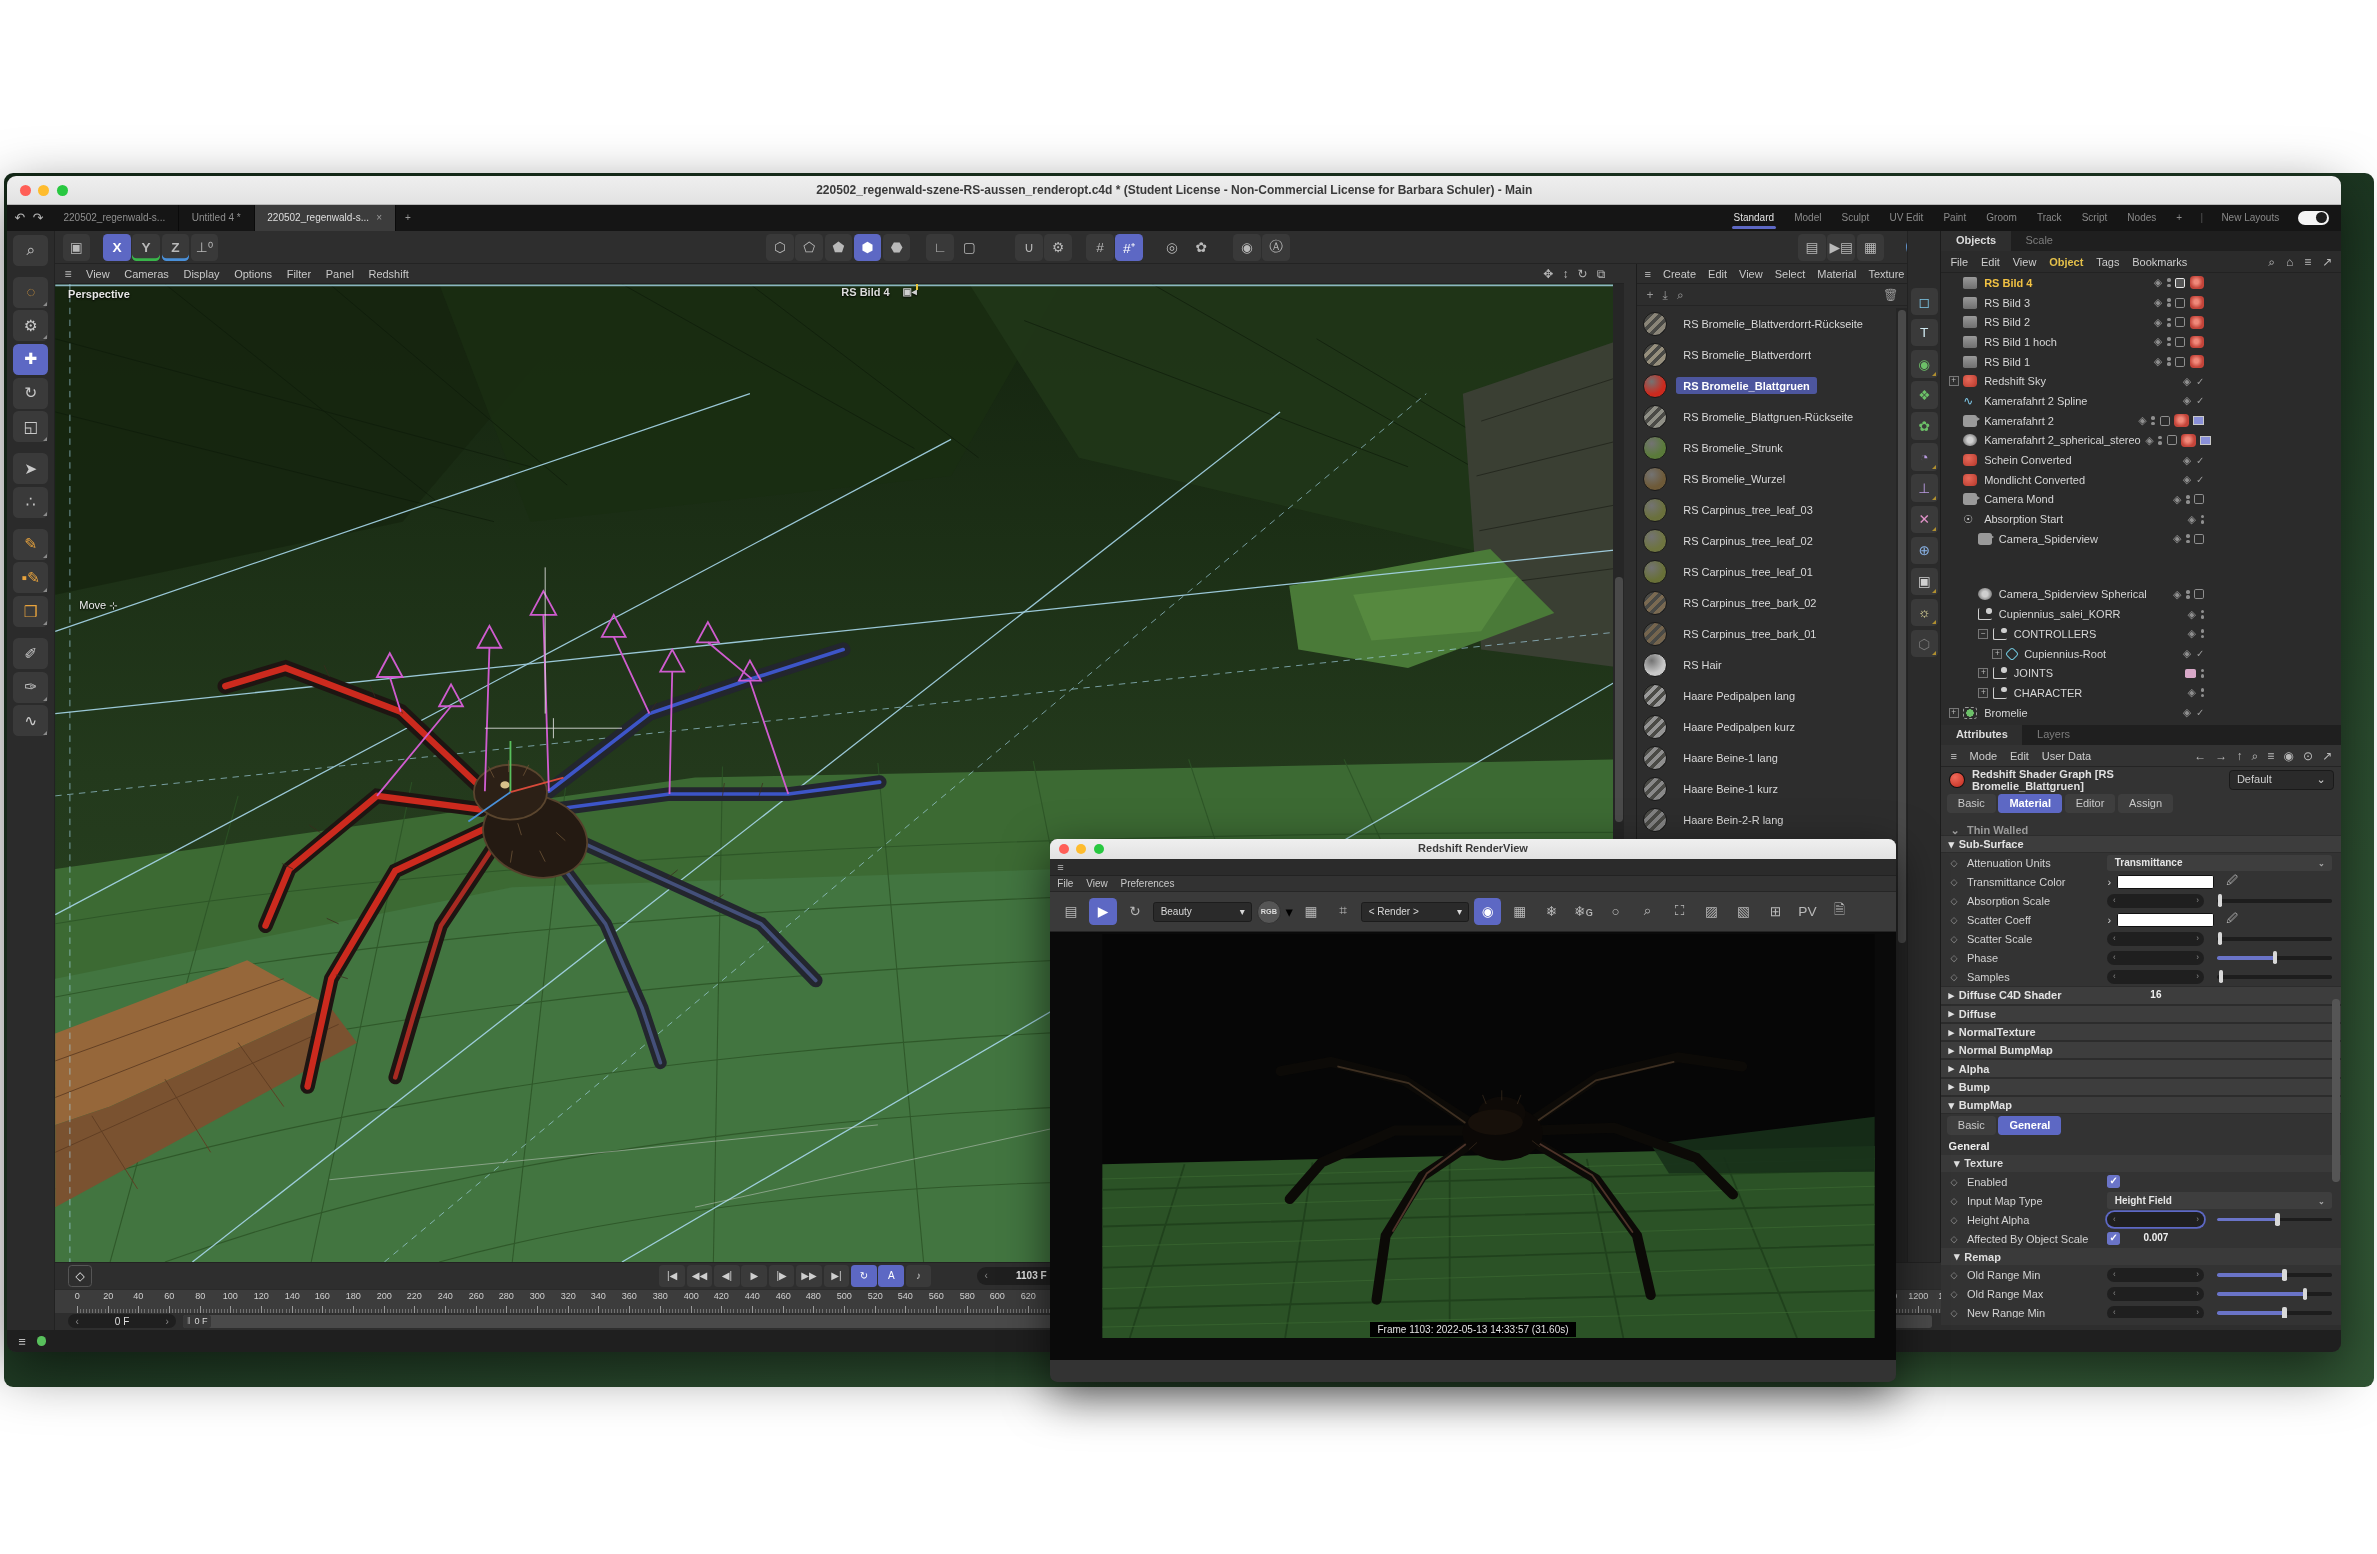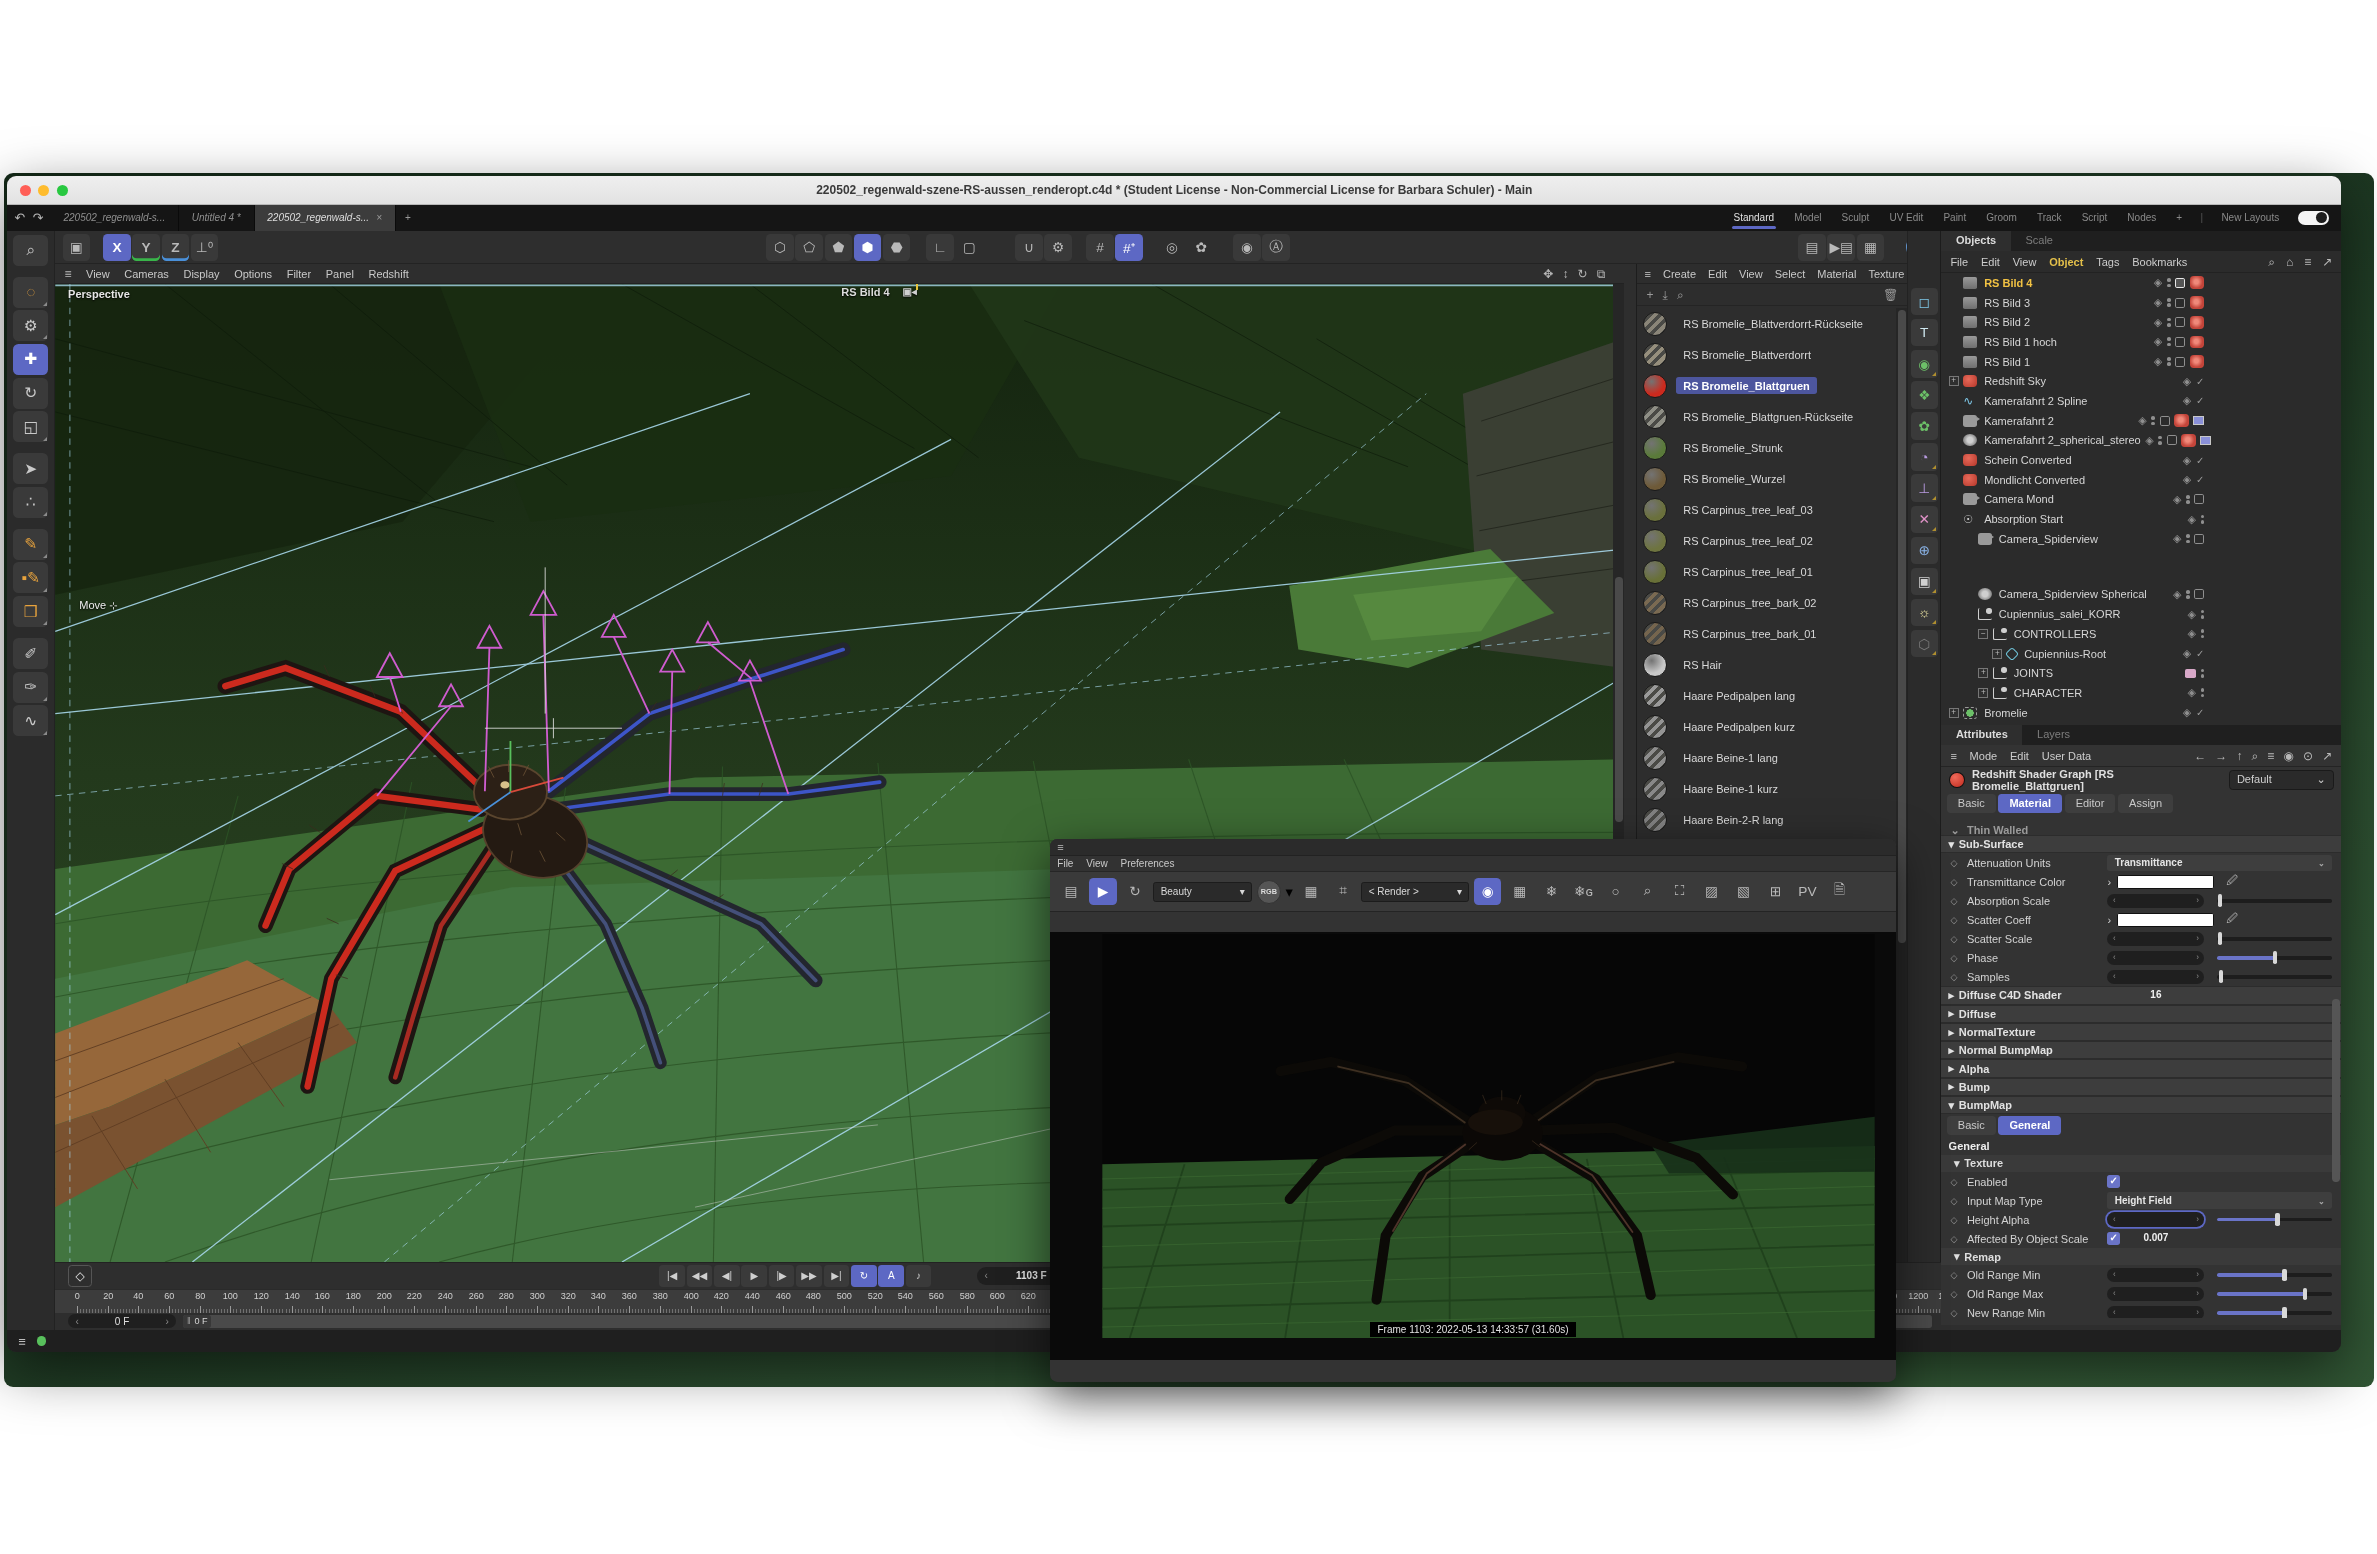--- a/index.html
+++ b/index.html
@@ -11,21 +11,21 @@
   .c4d{position:absolute;left:7.3px;top:176px;width:2334px;height:1176px;border-radius:9.1px;
     background:#2e2e2e;box-shadow:0 16.5px 55px rgba(0,0,0,.55);overflow:hidden;}
   .titlebar{position:absolute;left:0;top:0;right:0;height:29px;background:linear-gradient(#efefef,#e2e2e2);
     border-bottom:0.9px solid #b8b8b8;}
   .lights{position:absolute;left:12.8px;top:9.1px;display:flex;gap:7.3px;}
   .light{width:11px;height:11px;border-radius:50%;}
   .l-red{background:#ff5f57;} .l-yel{background:#febc2e;} .l-grn{background:#28c840;}
   .title-text{position:absolute;left:0;right:0;top:7.3px;text-align:center;font-size:12px;color:#3a3a3a;font-weight:bold;}
   .tabbar{position:absolute;left:0;top:29px;right:0;height:25.6px;background:#151515;display:flex;align-items:stretch;color:#9a9a9a;font-size:10px;}
   .undo-grp{display:flex;align-items:center;padding:0 7.3px;gap:7.3px;color:#b5b5b5;font-size:12.8px;}
-  .ftab{display:flex;align-items:center;padding:0 12.8px;border-right:0.9px solid #0a0a0a;color:#8f8f8f;white-space:nowrap;font-style:italic;}
+  .ftab{display:flex;align-items:center;padding:0 12.8px;border-right:0.9px solid #0a0a0a;color:#8f8f8f;white-space:nowrap;}
   .ftab.active{background:#3c3c3c;color:#dedede;}
   .ftab .x{margin-left:7.3px;color:#9a9a9a;}
   .tab-add{display:flex;align-items:center;padding:0 9.1px;color:#9a9a9a;}
   .layouts{margin-left:auto;display:flex;align-items:center;gap:16.5px;padding-right:12.8px;color:#8a8a8a;white-space:nowrap;}
   .layouts .lay{position:relative;padding:3.7px 1.8px;}
   .layouts .lay.active{color:#e3e3e3;}
   .layouts .lay.active::after{content:"";position:absolute;left:0;right:0;bottom:-1.8px;height:2.7px;background:#5d68c4;border-radius:1.8px;}
   .lay-sep{color:#555;}
   .toggle{width:31px;height:14.6px;border-radius:8.2px;background:#f5f5f5;position:relative;}
   .toggle .knob{position:absolute;right:1.8px;top:1.8px;width:11px;height:11px;border-radius:50%;background:#1d1d1d;}
@@ -1818,20 +1818,28 @@
       </div>
     </div>
 
     <div class="statusbar">
       <span class="sb-burger">≡</span>
       <span class="sb-dot"></span>
     </div>
   </div>
 
   <div class="rview">
+    <div class="rv-title">
+      <div class="lights">
+        <div class="light l-red"></div>
+        <div class="light l-yel"></div>
+        <div class="light l-grn"></div>
+      </div>
+      <div class="t">Redshift RenderView</div>
+    </div>
     <div class="rv-burger">≡</div>
     <div class="rv-menu" id="rv-menu">
         <div style="display: inline;">File</div>
         <div style="display: inline;">View</div>
         <div style="display: inline;">Preferences</div>
       </div>
     <div class="rv-toolbar" id="rv-toolbar">
         <div class="rvico">▤</div>
         <div class="rvico sel">▶</div>
         <div class="rvico">↻</div>

